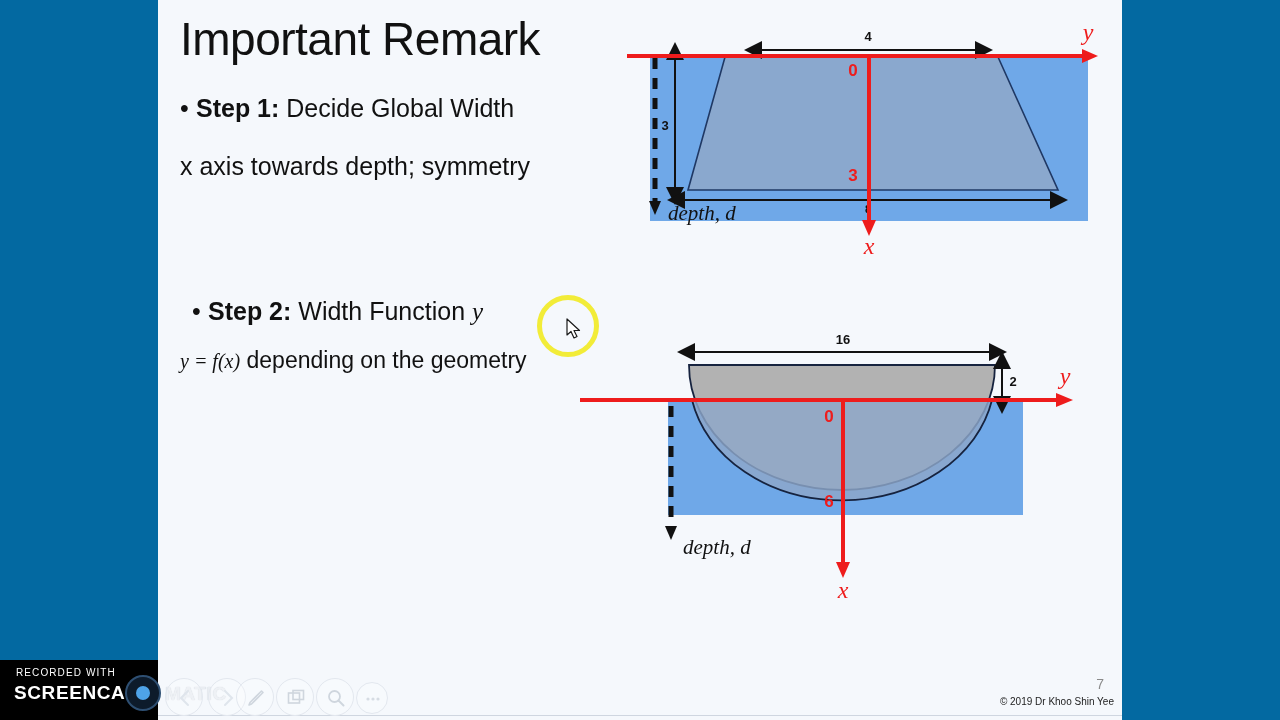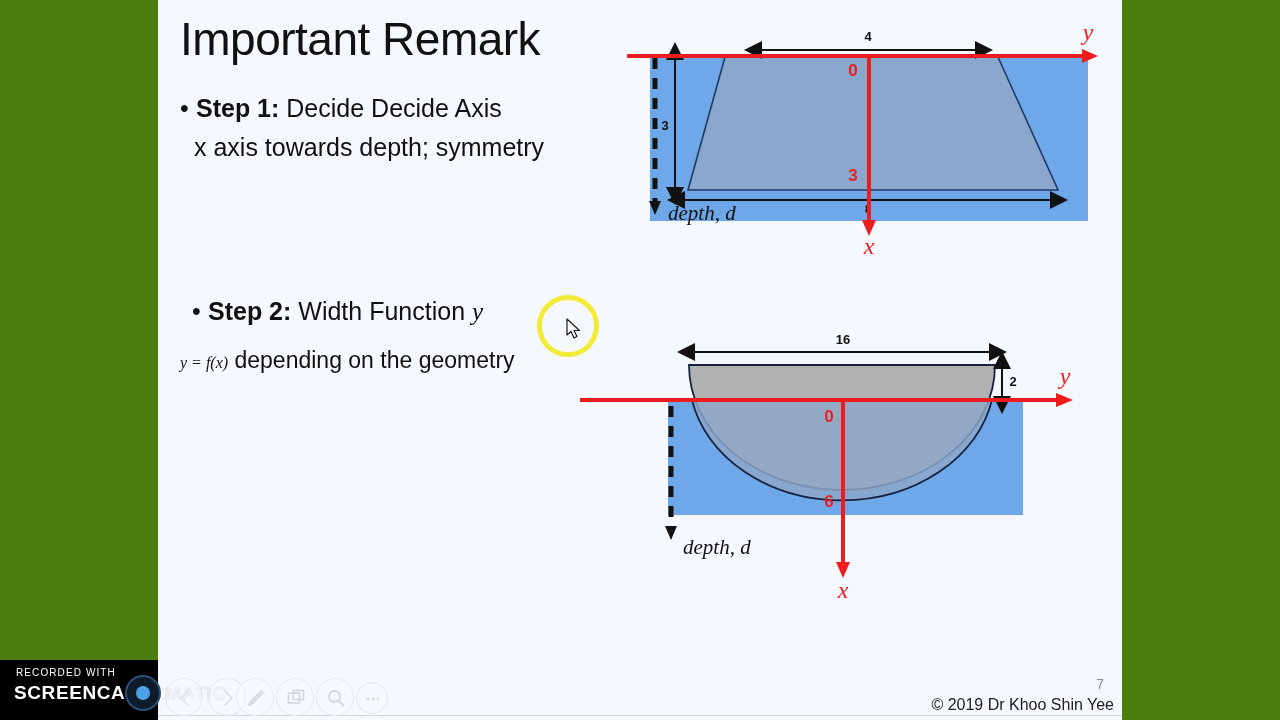--- a/index.html
+++ b/index.html
@@ -9,21 +9,21 @@
     background: #000000;
     width: 1280px;
     height: 720px;
     overflow: hidden;
     font-family: "Liberation Sans", sans-serif;
   }
   #screen {
     position: relative;
     width: 1280px;
     height: 720px;
-    background: #4d7c0f;
+    background: #0369a1;
   }
   
   #slide {
     position: absolute;
     left: 158px;
     top: 0px;
     width: 964px;
     height: 720px;
     background: #f5f8fc;
     overflow: hidden;
@@ -51,24 +51,24 @@
     width: 16px;
   }
   .bold { font-weight: bold; margin-top: 43px; }
   .mathit {
     font-family: "Liberation Serif", serif;
     font-style: italic;
   }
   .mathit-sm {
     font-family: "Liberation Serif", serif;
     font-style: italic;
-    font-size: 16px;
+    font-size: 20px;
   }
   #step1-head  { left: 22px;  top: 95px; }
-  #step1-l2    { left: 22px;  top: 134px; margin-left: 14px; }
+  #step1-l2    { left: 22px;  top: 153px; }
   #step1-l3    { left: 22px;  top: 199px; }
   #step2-head  { left: 34px;  top: 298px; }
   #step2-l2    { left: 22px;  top: 348px; font-size: 23px; }
 
   
   #highlight-ring {
     position: absolute;
     left: 379px;
     top: 295px;
     width: 62px;
@@ -95,21 +95,21 @@
     position: absolute;
     right: 18px;
     top: 676px;
     font-size: 14px;
     color: #8a8a8a;
   }
   #copyright {
     position: absolute;
     right: 8px;
     top: 696px;
-    font-size: 16px;
+    font-size: 10px;
     color: #222222;
   }
   #footer-rule {
     position: absolute;
     left: 0px;
     top: 715px;
     width: 964px;
     height: 1px;
     background: #cfd6e0;
   }
@@ -203,21 +203,21 @@
 </head>
 <body>
 
 <div id="screen">
 
   <div id="slide">
 
     <div id="title">Important Remark</div>
 
     <div class="bullet-line" id="step1-head">
-      <span class="bullet-dot">•</span><span class="bold">Step 1:</span><span> Decide Decide Axis</span>
+      <span class="bullet-dot">•</span><span class="bold">Step 1:</span><span> Decide Global Width</span>
     </div>
     <div class="bullet-line" id="step1-l2">x axis towards depth; symmetry</div>
 
     <div class="bullet-line" id="step2-head">
       <span class="bullet-dot">•</span><span class="bold">Step 2:</span><span> Width Function </span><span class="mathit">y</span>
     </div>
     <div class="bullet-line" id="step2-l2">
       <span class="mathit-sm">y = f(x)</span><span> depending on the geometry</span>
     </div>
 

